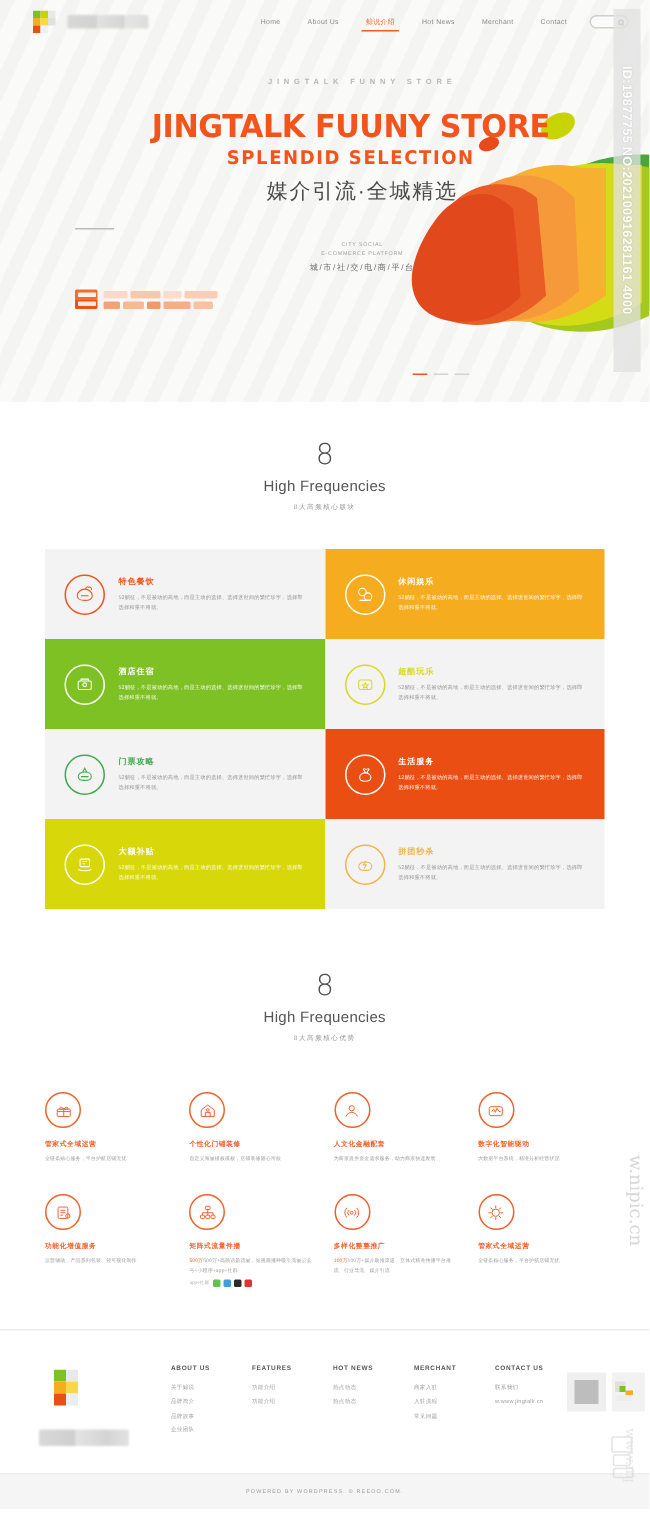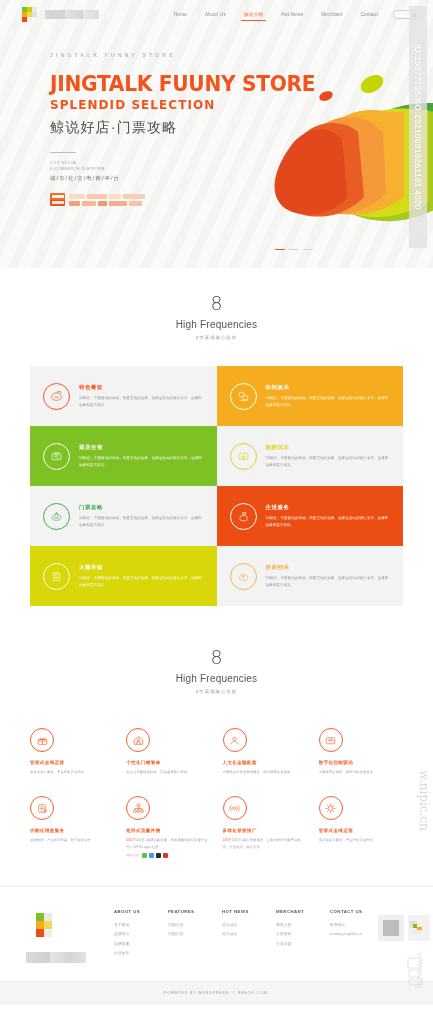--- a/index.html
+++ b/index.html
@@ -59,21 +59,21 @@
   .search-pill .mag {
     position:absolute; right:2.5px; top:2px;
     width:4px; height:4px; border:0.7px solid #9a9a9a; border-radius:50%;
   }
   .search-pill .mag::after {
     content:""; position:absolute; right:-1.5px; bottom:-1px;
     width:2px; height:0.7px; background:#9a9a9a; transform:rotate(45deg);
   }
 
   
-  .hero-body { position:relative; z-index:5; padding:24px 0 0 50px; }
+  .hero-body { position:relative; z-index:5; padding:24px 0 0 50px;text-align:center; }
   .eyebrow {
     font-size:5px; letter-spacing:3.2px; color:#b7b7b3; font-weight:600;
   }
   .h1 {
     margin-top:16px;
     font-size:21px; line-height:1.02; font-weight:800;
     color:#f2541b; letter-spacing:-0.3px;
     font-family:"DejaVu Sans", sans-serif;
     transform:scaleX(0.96); transform-origin:left;
   }
@@ -245,21 +245,21 @@
         <span class="search-pill" title="">
           <span class="mag"></span>
         </span>
       </nav>
     </div>
 
     <div class="hero-body">
       <div class="eyebrow">JINGTALK  FUNNY  STORE</div>
       <div class="h1">JINGTALK FUUNY STORE</div>
       <div class="h2">SPLENDID  SELECTION</div>
-      <div class="h3">鲸说好店·门票攻略</div>
+      <div class="h3">媒介引流·全城精选</div>
       <div class="hr-short"></div>
       <div class="sub-en">
         <div>CITY SOCIAL</div>
         <div>E-COMMERCE PLATFORM</div>
       </div>
       <div class="sub-cn">城/市/社/交/电/商/平/台</div>
 
       <div class="vipline">
         <span class="vip-badge">
           <i class="l1"></i>

